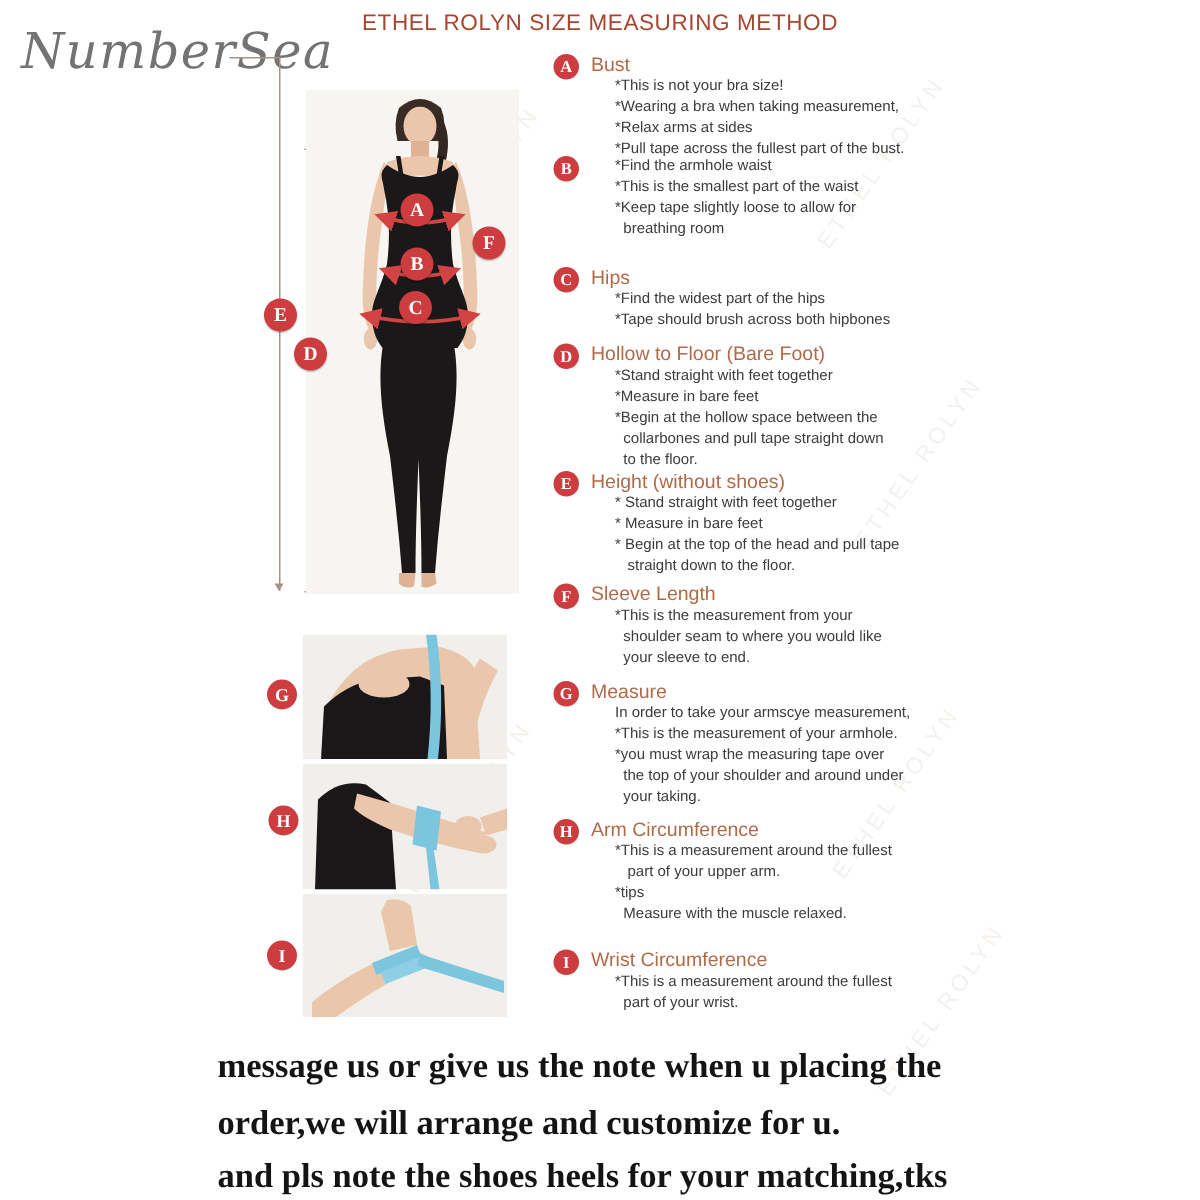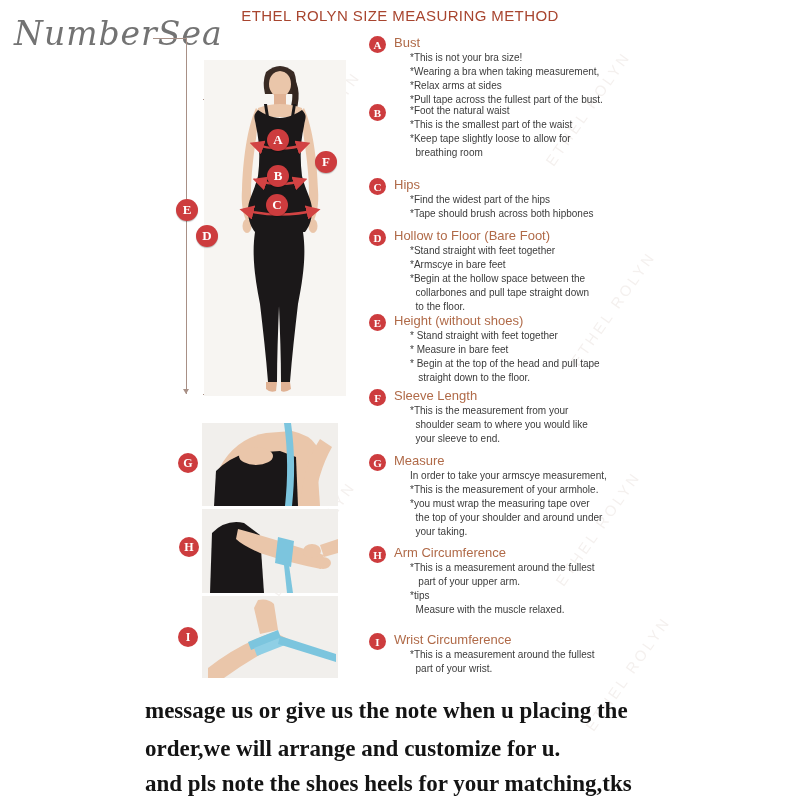--- a/index.html
+++ b/index.html
@@ -142,38 +142,38 @@
     <span class="bx">A</span>
     <h3>Bust</h3>
     <div class="ln">*This is not your bra size!</div>
     <div class="ln">*Wearing a bra when taking measurement,</div>
     <div class="ln">*Relax arms at sides</div>
     <div class="ln">*Pull tape across the fullest part of the bust.</div>
   </div>
 
   <div class="sec" style="top:104px">
     <span class="bx">B</span>
-    <div class="ln">*Foot the natural waist</div>
+    <div class="ln">*Find the armhole waist</div>
     <div class="ln">*This is the smallest part of the waist</div>
     <div class="ln">*Keep tape slightly loose to allow for</div>
     <div class="ln">  breathing room</div>
   </div>
 
   <div class="sec" style="top:178px">
     <span class="bx">C</span>
     <h3>Hips</h3>
     <div class="ln">*Find the widest part of the hips</div>
     <div class="ln">*Tape should brush across both hipbones</div>
   </div>
 
   <div class="sec" style="top:229px">
     <span class="bx">D</span>
     <h3>Hollow to Floor (Bare Foot)</h3>
     <div class="ln">*Stand straight with feet together</div>
-    <div class="ln">*Armscye in bare feet</div>
+    <div class="ln">*Measure in bare feet</div>
     <div class="ln">*Begin at the hollow space between the</div>
     <div class="ln">  collarbones and pull tape straight down</div>
     <div class="ln">  to the floor.</div>
   </div>
 
   <div class="sec" style="top:314px">
     <span class="bx">E</span>
     <h3>Height (without shoes)</h3>
     <div class="ln">* Stand straight with feet together</div>
     <div class="ln">* Measure in bare feet</div>

